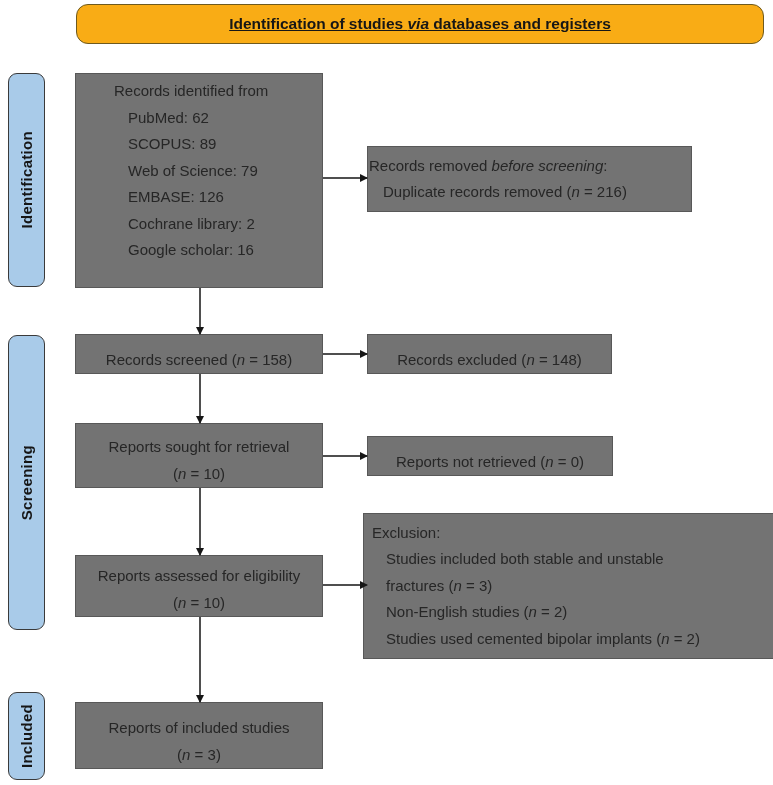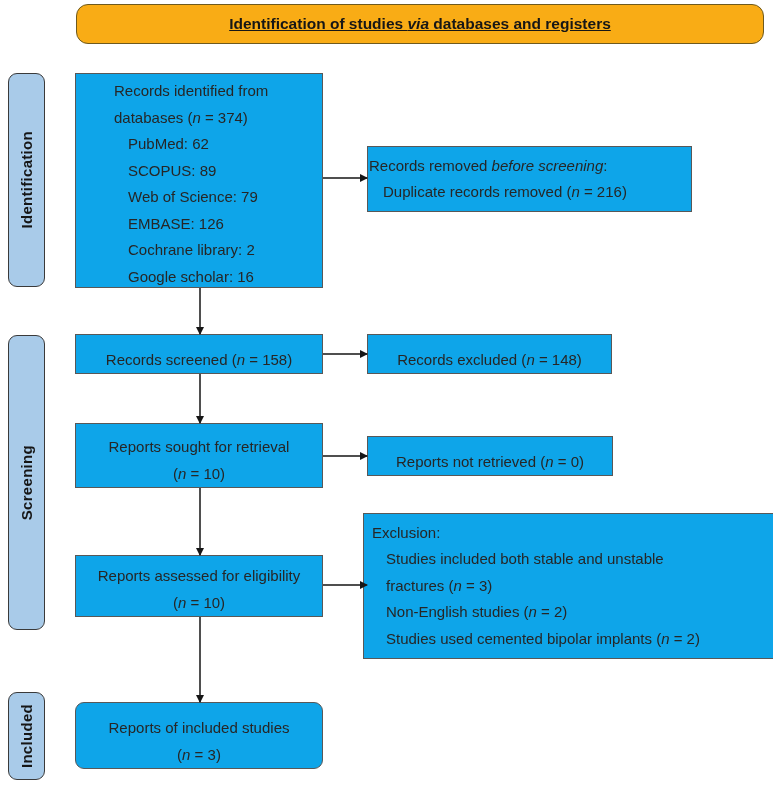--- a/index.html
+++ b/index.html
@@ -31,36 +31,36 @@
     display:flex;align-items:center;justify-content:center;
   }
   .stagebar span{
     writing-mode:vertical-rl;transform:rotate(180deg);
     font-weight:bold;font-size:15px;color:#161616;letter-spacing:.3px;white-space:nowrap;
   }
   .bar-identification{top:73px;height:214px;}
   .bar-screening{top:335px;height:295px;}
   .bar-included{top:692px;height:88px;}
   .box{
-    position:absolute;background:#0ea5e9;border:1.3px solid var(--box_border);
+    position:absolute;background:#737373;border:1.3px solid var(--box_border);
     color:var(--text);
   }
   .box .ln{line-height:26.5px;white-space:nowrap;}
   .indent{padding-left:14px;}
   .centered{display:flex;flex-direction:column;align-items:center;justify-content:flex-end;text-align:center;}
   .lefted{display:flex;flex-direction:column;justify-content:center;}
   .box-identified{left:75px;top:73px;width:248px;height:215px;padding:4px 4px 0 38px;}
   .box-removed{left:367px;top:146px;width:325px;height:66px;padding-left:1px;}
   .box-screened{left:75px;top:334px;width:248px;height:40px;}
   .box-excluded{left:367px;top:334px;width:245px;height:40px;}
   .box-sought{left:75px;top:423px;width:248px;height:65px;}
   .box-notretrieved{left:367px;top:436px;width:246px;height:40px;}
   .box-assessed{left:75px;top:555px;width:248px;height:62px;}
   .box-exclusion{left:363px;top:513px;width:462px;height:146px;padding-left:8px;}
-  .box-included{left:75px;top:702px;width:248px;height:67px;border-radius:9px;}
+  .box-included{left:75px;top:702px;width:248px;height:67px;}
   .arrow-v{position:absolute;width:1.5px;background:var(--arrow_line);}
   .arrow-v::after{
     content:'';position:absolute;bottom:-1px;left:50%;transform:translateX(-50%);
     border-left:4.5px solid transparent;border-right:4.5px solid transparent;
     border-top:8px solid var(--arrow_head);
   }
   .arrow-h{position:absolute;height:1.5px;background:var(--arrow_line);}
   .arrow-h::after{
     content:'';position:absolute;right:-1px;top:50%;transform:translateY(-50%);
     border-top:4.5px solid transparent;border-bottom:4.5px solid transparent;
@@ -89,21 +89,20 @@
   </div>
   <div class="stagebar bar-screening">
     <span>Screening</span>
   </div>
   <div class="stagebar bar-included">
     <span>Included</span>
   </div>
 
   <div class="box box-identified">
     <div class="ln">Records identified from</div>
-    <div class="ln">databases (<i>n</i> = 374)</div>
     <div class="ln indent">PubMed: 62</div>
     <div class="ln indent">SCOPUS: 89</div>
     <div class="ln indent">Web of Science: 79</div>
     <div class="ln indent">EMBASE: 126</div>
     <div class="ln indent">Cochrane library: 2</div>
     <div class="ln indent">Google scholar: 16</div>
   </div>
 
   <div class="box box-removed lefted">
     <div class="ln">Records removed <i>before screening</i>:</div>

